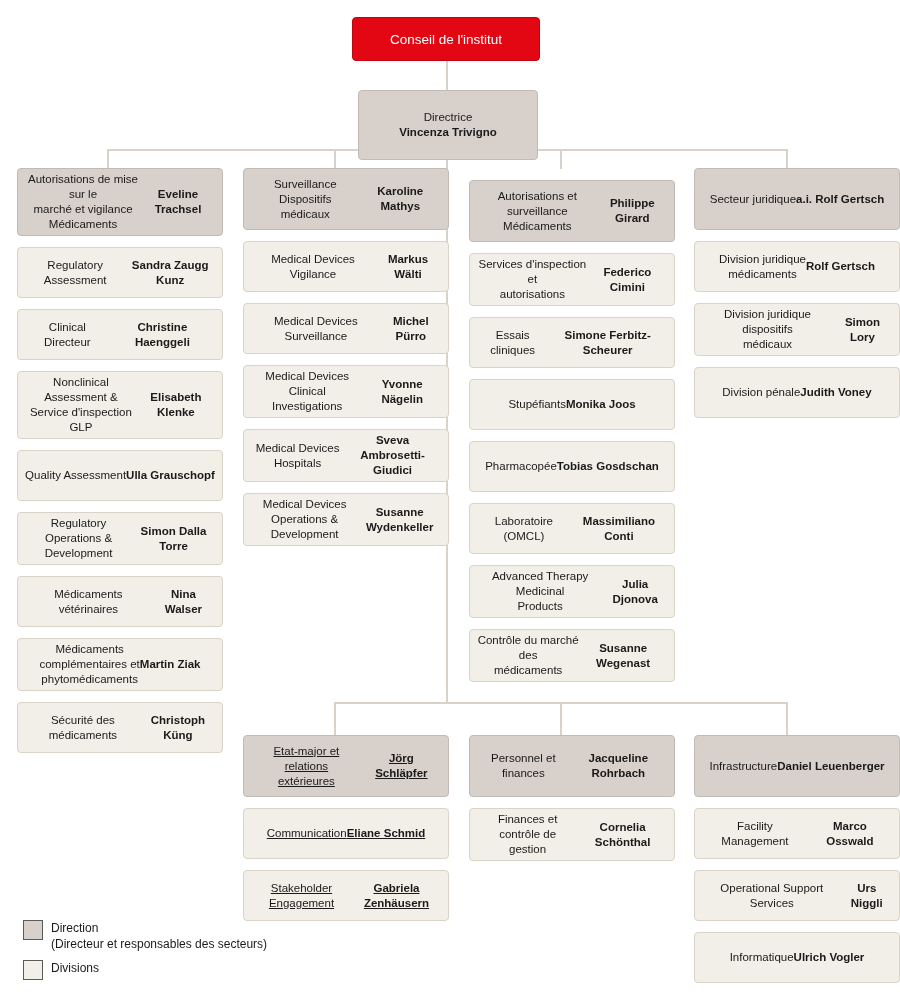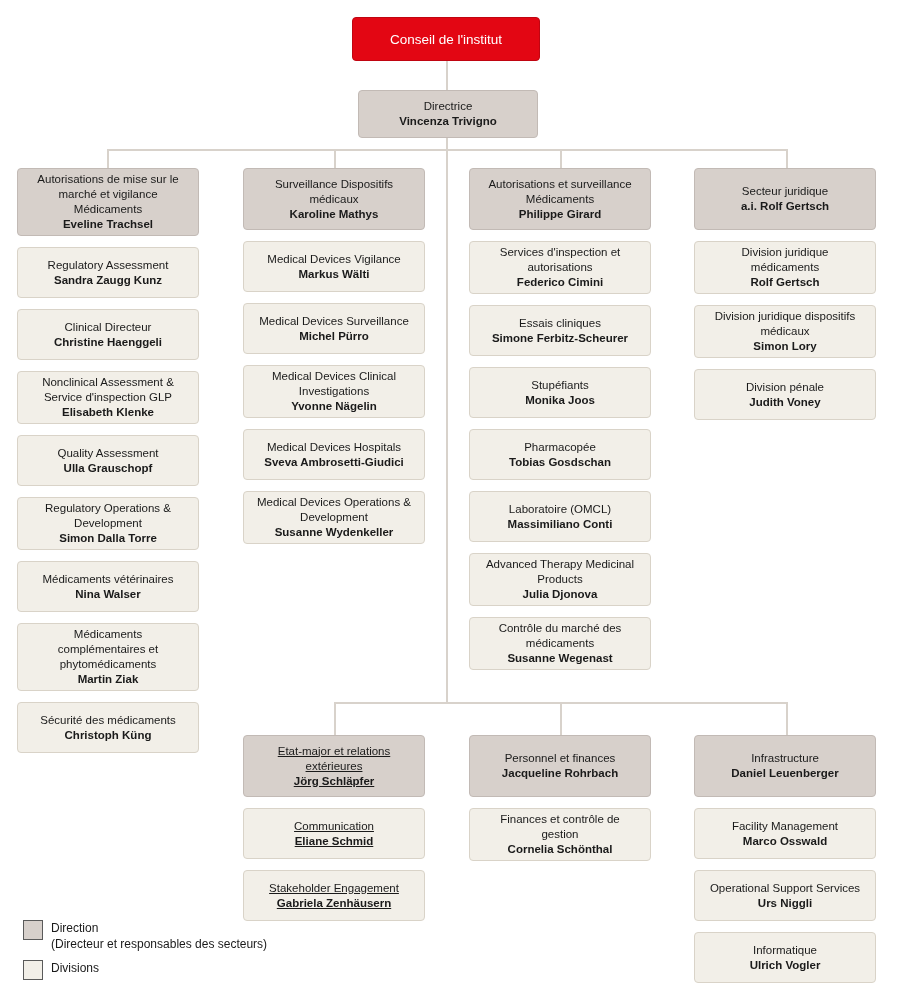--- a/index.html
+++ b/index.html
@@ -13,22 +13,22 @@
     --text:#1a1a1a;
   }
   html,body{margin:0;padding:0;background:#fff;}
   #page{
     position:relative;width:900px;height:1000px;background:#fff;overflow:hidden;
     font-family:"Liberation Sans", sans-serif;color:var(--text);
   }
   .line{position:absolute;background:var(--line-color);z-index:0;}
   .box{
     position:relative;z-index:1;
-    box-sizing:border-box;width:182px;min-height:51px;
-    display:flex;flex-direction:column;justify-content:center;align-items:center;
+    box-sizing:border-box;width:206px;min-height:51px;
+    display:flex;flex-direction:row;justify-content:center;align-items:center;
     background:var(--division-fill);border:1px solid var(--division-border);
     border-radius:4px;padding:3px 7px;text-align:center;
   }
   .box.head{
     background:var(--direction-fill);border-color:var(--direction-border);
     min-height:62px;
   }
   .box-title,.box-name{
     font-size:11.5px;line-height:15px;white-space:pre-line;color:var(--text);
   }
@@ -39,21 +39,21 @@
   #conseil{
     position:absolute;left:352px;top:17px;width:188px;height:44px;z-index:1;
     box-sizing:border-box;display:flex;align-items:center;justify-content:center;
     background:var(--red);border:1px solid var(--red-border);border-radius:4px;
   }
   #conseil .root-label{color:#fff;font-weight:normal;font-size:13.5px;}
   #director{
     position:absolute;left:358px;top:90px;width:180px;min-height:45px;z-index:1;
     box-sizing:border-box;display:flex;flex-direction:column;justify-content:center;align-items:center;
     background:var(--direction-fill);border:1px solid var(--direction-border);
-    border-radius:4px;padding:8px 8px;text-align:center;
+    border-radius:4px;padding:19px 8px;text-align:center;
   }
   #legend{position:absolute;left:23px;top:920px;z-index:1;font-size:12px;line-height:16px;}
   .legend-row{display:flex;align-items:flex-start;margin-bottom:8px;}
   .swatch{
     width:20px;height:20px;box-sizing:border-box;border:1px solid #5a5a5a;
     margin-right:8px;flex:0 0 auto;
   }
   .swatch.direction{background:var(--direction-fill);}
   .swatch.divisions{background:var(--division-fill);}
   .legend-text div{white-space:nowrap;}
@@ -150,21 +150,21 @@
       <div class="box">
         <div class="box-title">Medical Devices Hospitals</div>
         <div class="box-name">Sveva Ambrosetti-Giudici</div>
       </div>
       <div class="box">
         <div class="box-title">Medical Devices Operations &amp;
 Development</div>
         <div class="box-name">Susanne Wydenkeller</div>
       </div>
     </div>
-  <div class="column" style="left:469px;top:168px;">
+  <div class="column" style="left:469px;top:180px;">
       <div class="box head">
         <div class="box-title">Autorisations et surveillance
 Médicaments</div>
         <div class="box-name">Philippe Girard</div>
       </div>
       <div class="box">
         <div class="box-title">Services d'inspection et
 autorisations</div>
         <div class="box-name">Federico Cimini</div>
       </div>

